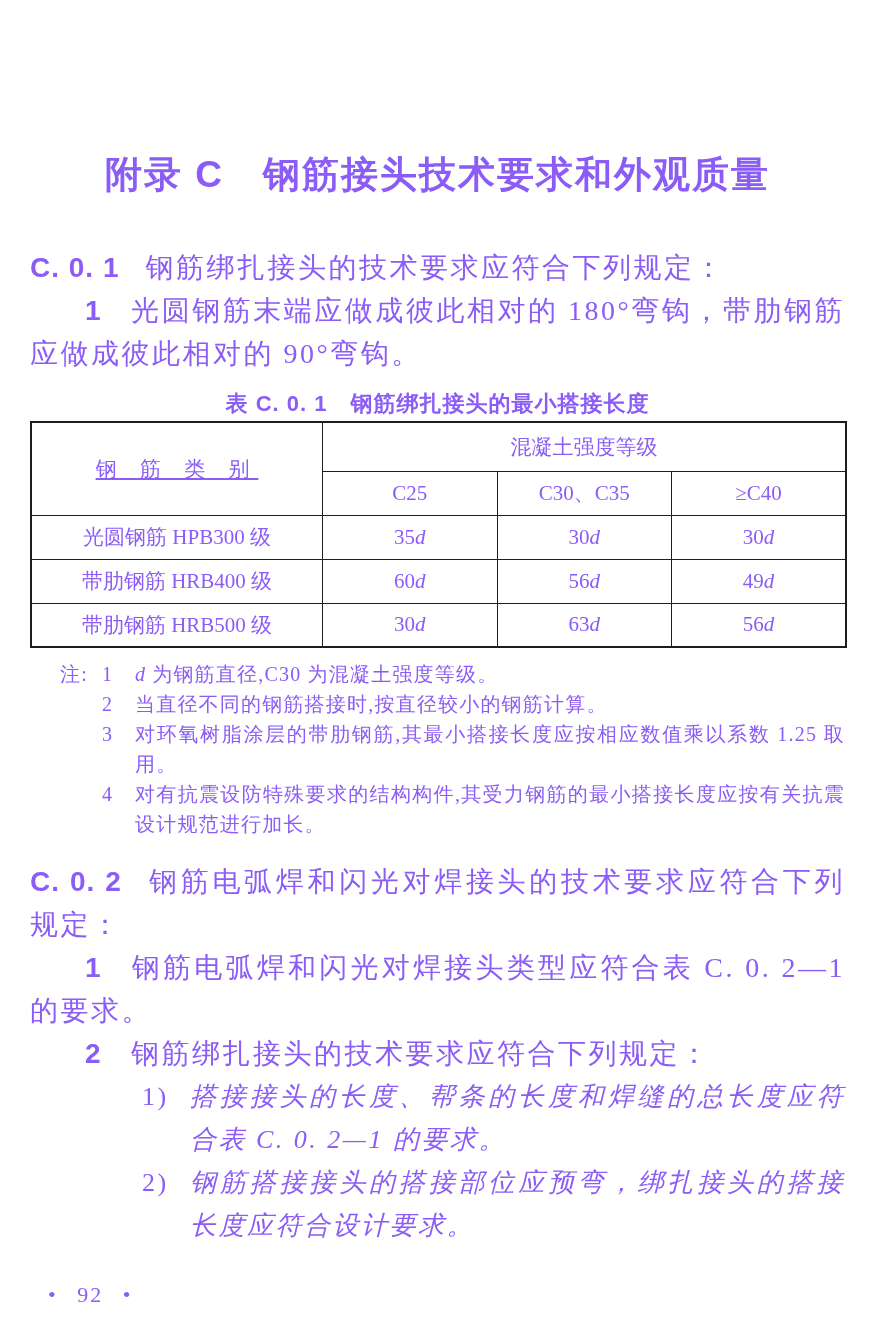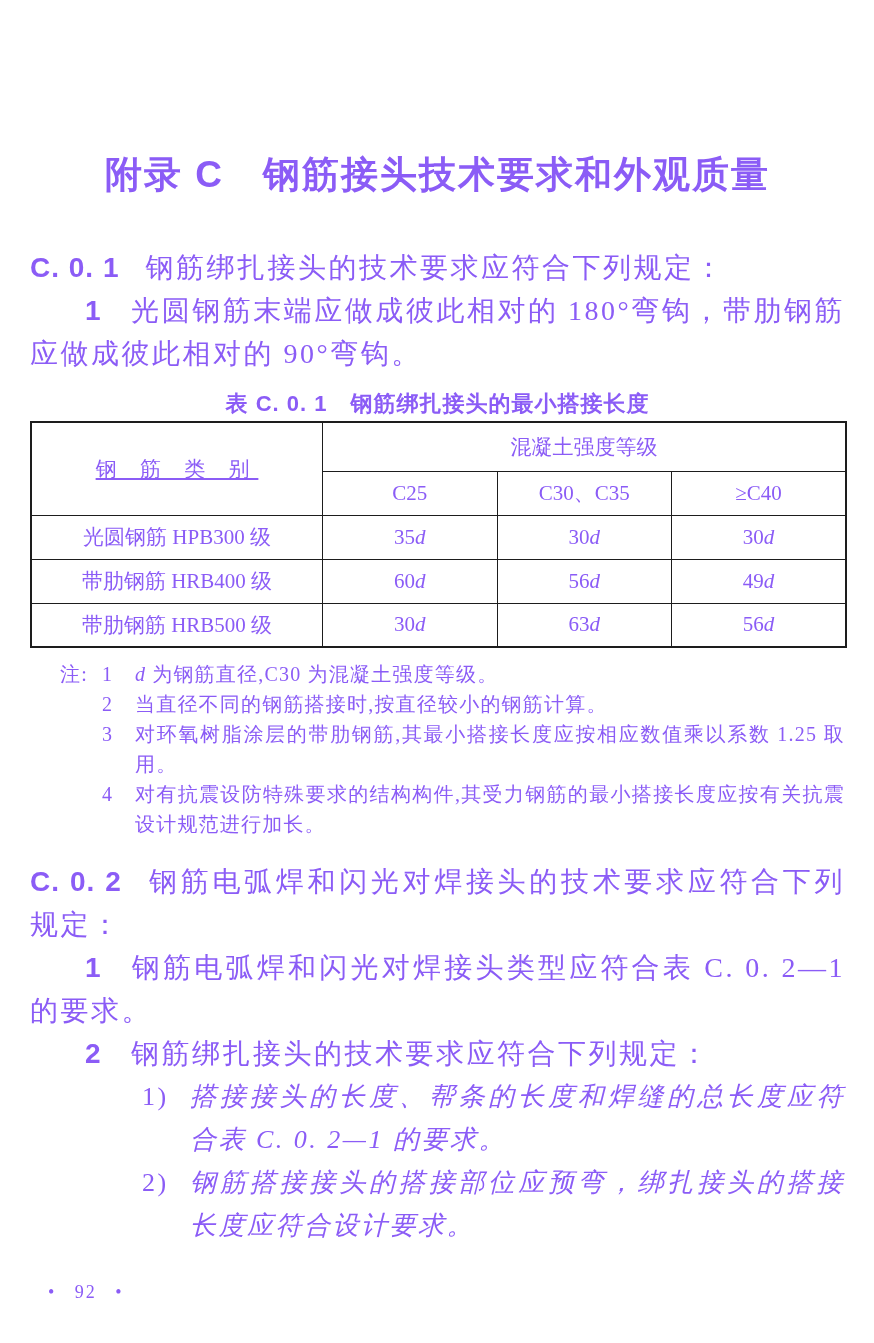--- a/index.html
+++ b/index.html
@@ -97,21 +97,21 @@
     font-size:26px;
     line-height:43px;
     letter-spacing:2.5px;
   }
   .subitem-num{width:48px;flex:none;}
   .subitem-text{flex:1;text-align:justify;font-style:italic;}
 
   .footer{
     position:absolute;
     left:48px;top:1282px;
-    font-size:18px;
+    font-size:22px;
     word-spacing:12px;
     letter-spacing:2px;
   }
 </style>
 </head>
 <body>
 
 <div class="page">
   <div class="content">
 

